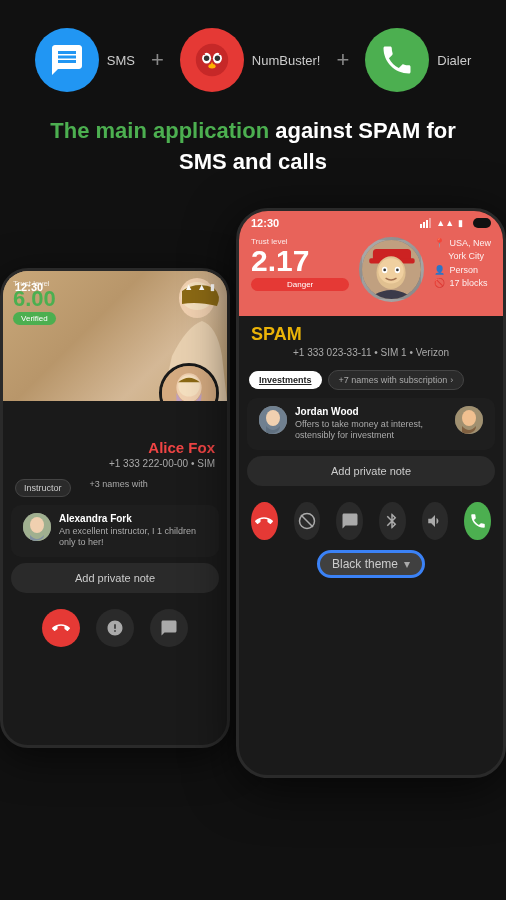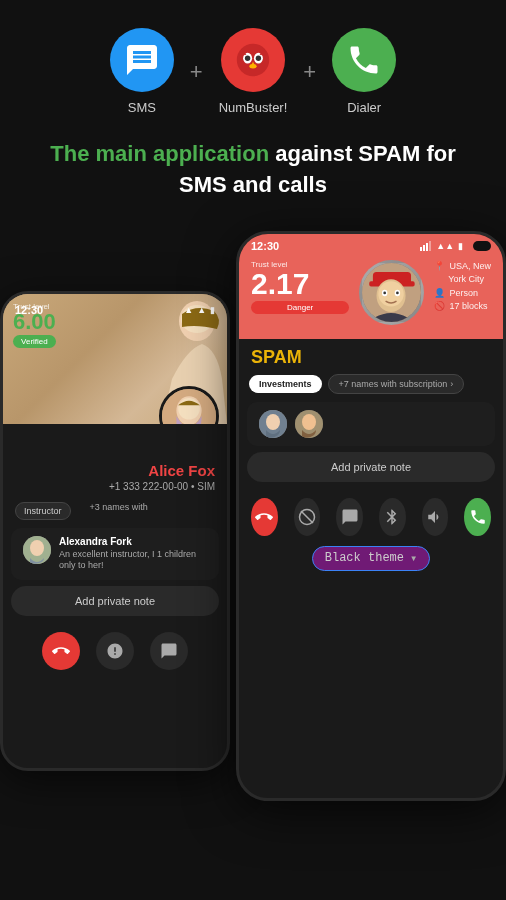--- a/index.html
+++ b/index.html
@@ -33,21 +33,21 @@
     .app-icon.dialer { background: #4CAF50; }
     .app-icon svg { width: 36px; height: 36px; fill: white; }
     .plus-sign {
       color: #888;
       font-size: 22px;
       font-weight: 300;
       margin: 0 6px;
     }
     .app-label-item {
       display: flex;
-      flex-direction: column;
+      flex-direction: row;
       align-items: center;
       gap: 8px;
     }
     .app-name {
       color: #ccc;
       font-size: 13px;
       text-align: center;
     }
 
     
@@ -310,43 +310,43 @@
       overflow: hidden;
     }
     .tab-active {
       background: #fff;
       color: #222;
       font-size: 9px;
       font-weight: bold;
       padding: 4px 10px;
       border-radius: 12px;
       white-space: nowrap;
+      text-decoration: underline;
     }
     .tab-more {
       background: #2a2a2a;
       color: #aaa;
       font-size: 9px;
       padding: 4px 10px;
       border-radius: 12px;
       display: flex;
       align-items: center;
       gap: 3px;
       white-space: nowrap;
       border: 1px solid #444;
     }
     .theme-pill {
       display: flex;
       align-items: center;
       gap: 6px;
-      background: #701a75;
-      border: 1px solid #3b82f6;
+      background: #404040;
+      border: 3px solid #3b82f6;
       border-radius: 16px;
       padding: 4px 12px;
       cursor: pointer;
-      font-family: Liberation Mono, monospace;
     }
     .theme-label {
       color: #ccc;
       font-size: 12px;
     }
 
     
     .right-trust {
       flex: 1;
     }
@@ -545,37 +545,42 @@
           <span>Person</span>
         </div>
         <div>
           <span>🚫</span>
           <span>17 blocks</span>
         </div>
       </div>
     </div>
 
     <div class="spam-name">SPAM</div>
+    <div class="spam-number">+1 333 023-33-11 • SIM 1 • Verizon</div>
 
     <div class="tabs-row">
       <span class="tab-active">Investments</span>
       <span class="tab-more">
         <span>+7 names with subscription</span>
         <span>›</span>
       </span>
     </div>
 
     <div class="comment-row">
       <div class="comment-avatar">
         <svg viewBox="0 0 28 28" style="width:100%;height:100%;">
           <rect width="28" height="28" fill="#708090"></rect>
           <ellipse cx="14" cy="12" rx="7" ry="8" fill="#f0d0b0"></ellipse>
           <path d="M7 20 Q14 28 21 20 Q21 28 7 28Z" fill="#607080"></path>
         </svg>
       </div>
+      <div class="comment-text-block">
+        <div class="comment-name">Jordan Wood</div>
+        <div class="comment-body">Offers to take money at interest, ostensibly for investment</div>
+      </div>
       <div class="comment-avatar" style="background:#555;flex-shrink:0;">
         <svg viewBox="0 0 28 28" style="width:100%;height:100%;">
           <rect width="28" height="28" fill="#a09070"></rect>
           <ellipse cx="14" cy="12" rx="7" ry="8" fill="#f0c090"></ellipse>
           <path d="M7 20 Q14 28 21 20 Q21 28 7 28Z" fill="#806040"></path>
         </svg>
       </div>
     </div>
 
     <button class="add-note-btn">Add private note</button>

